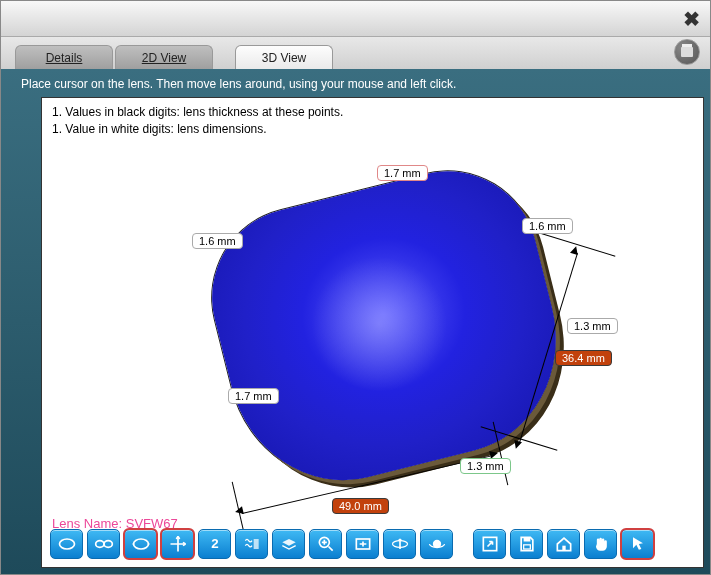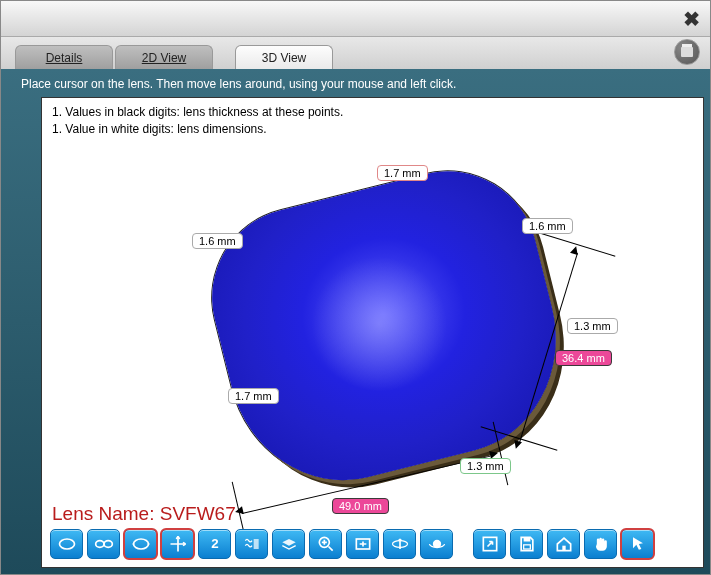--- a/index.html
+++ b/index.html
@@ -77,22 +77,22 @@
     position: relative;
     overflow: hidden;
     margin-left: 24px;
   }
   .legend {
     position: absolute; left: 10px; top: 6px;
     font-size: 12px; color: #000;
     line-height: 1.4;
   }
   .lensname {
-    position: absolute; left: 10px; bottom: 42px;
-    font-size: 19px; color: #b91c1c;
+    position: absolute; left: 10px; bottom: 36px;
+    font-size: 13px; color: #ec4899;
   }
   
   .lens-wrap{
     position:absolute; left:180px; top:90px;
     width:330px; height:280px;
     transform: rotate(-14deg);
   }
   .lens{
     width:100%; height:100%;
     background: radial-gradient(ellipse at 50% 45%, #5a5aff 0%, #2222e0 35%, #2020c8 60%, #1414a8 100%);
@@ -109,21 +109,21 @@
   .mlab{
     position:absolute;
     font-size:11px;
     color:#000;
     background:#fff;
     border:1px solid #aaa;
     border-radius:4px;
     padding:1px 6px;
     white-space:nowrap;
   }
-  .mlab.dark{ background:#ec4899; color:#fff; border-color:#3a3a3a;}
+  .mlab.dark{ background:#c2410c; color:#fff; border-color:#3a3a3a;}
   .mlab.red{ border-color:#e08888;}
   .mlab.green{ border-color:#7cc78a;}
   
   .dimline{ position:absolute; background:#000; }
   .arrowtip{ position:absolute; width:0;height:0; }
   
   .toolbar{
     position:absolute; left:8px; bottom:6px; right:8px;
     height:34px;
     display:flex; gap:4px; align-items:center;

